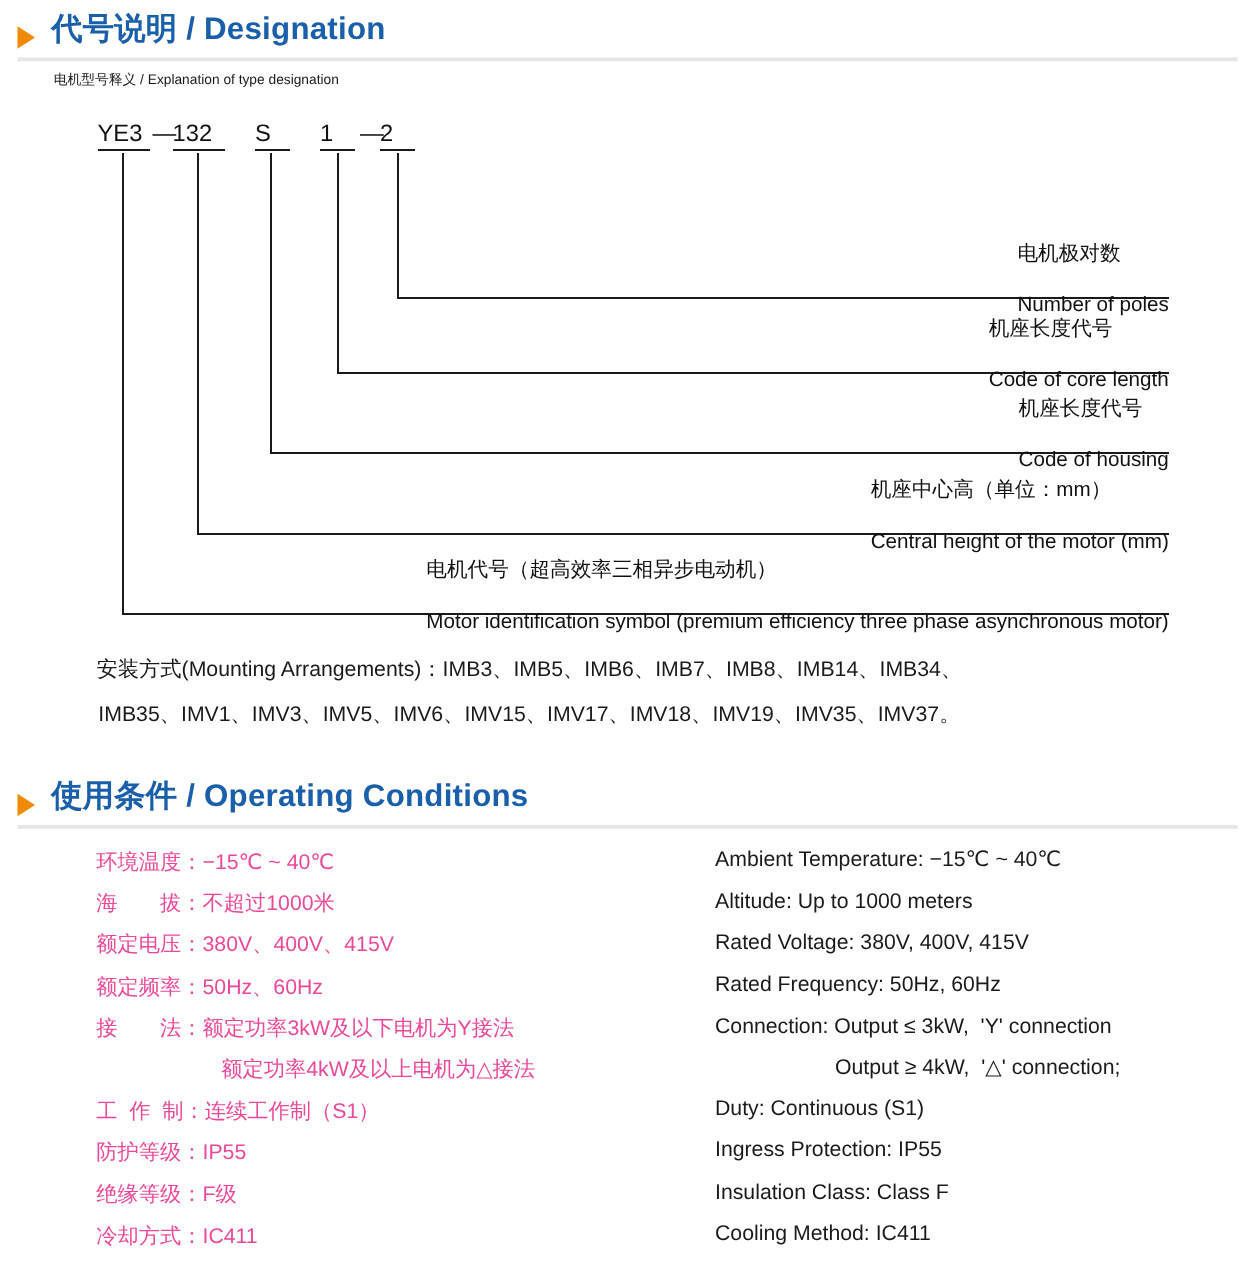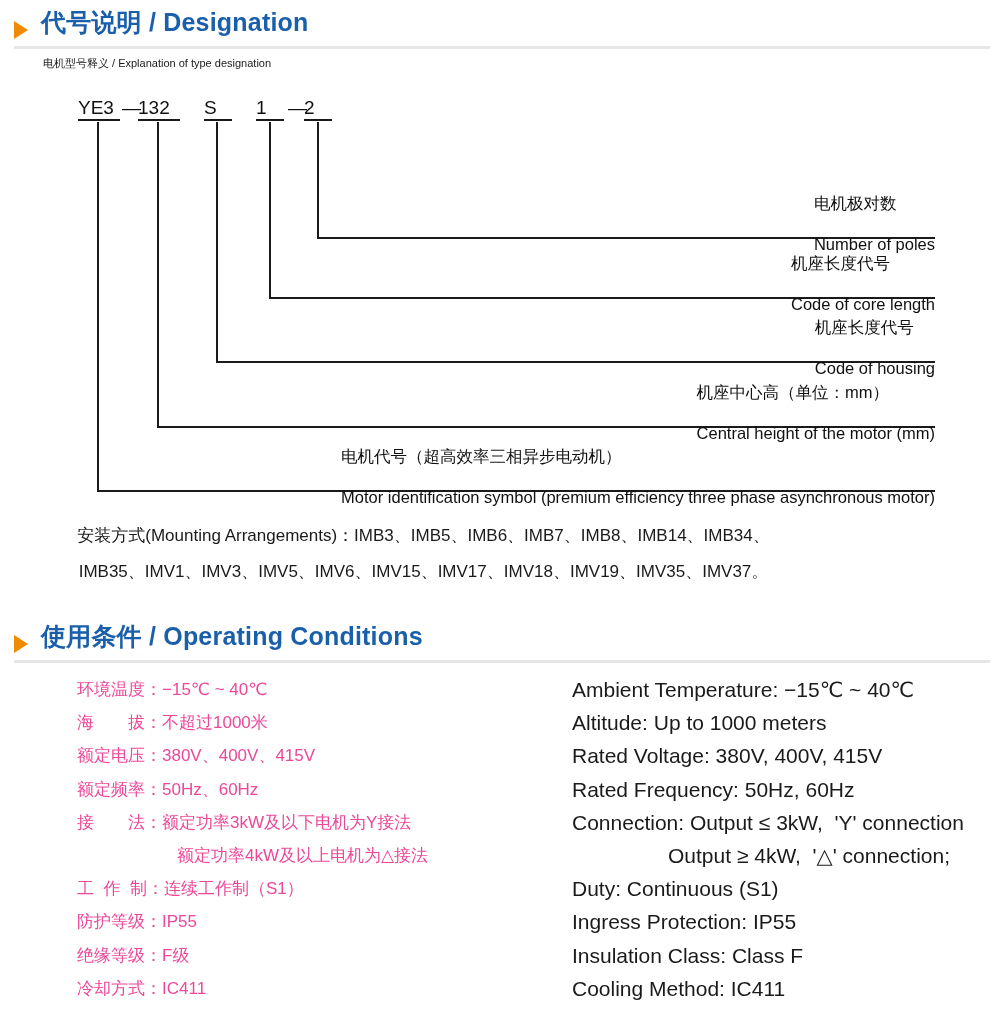--- a/index.html
+++ b/index.html
@@ -132,21 +132,21 @@
     top: 0;
     font-size: 17px;
     white-space: pre;
     color: #ec4899;
     margin-left: 34px;
   }
   .cond-en {
     position: absolute;
     left: 572px;
     top: 0;
-    font-size: 21px;
+    font-size: 17px;
     white-space: pre;
     color: #1a1a1a;
   }
   .cond-cn.indent { left: 143px; }
   .cond-en.indent { left: 668px; }
 </style>
 </head>
 <body>
 
 <div class="section-header" style="top:6px;">

